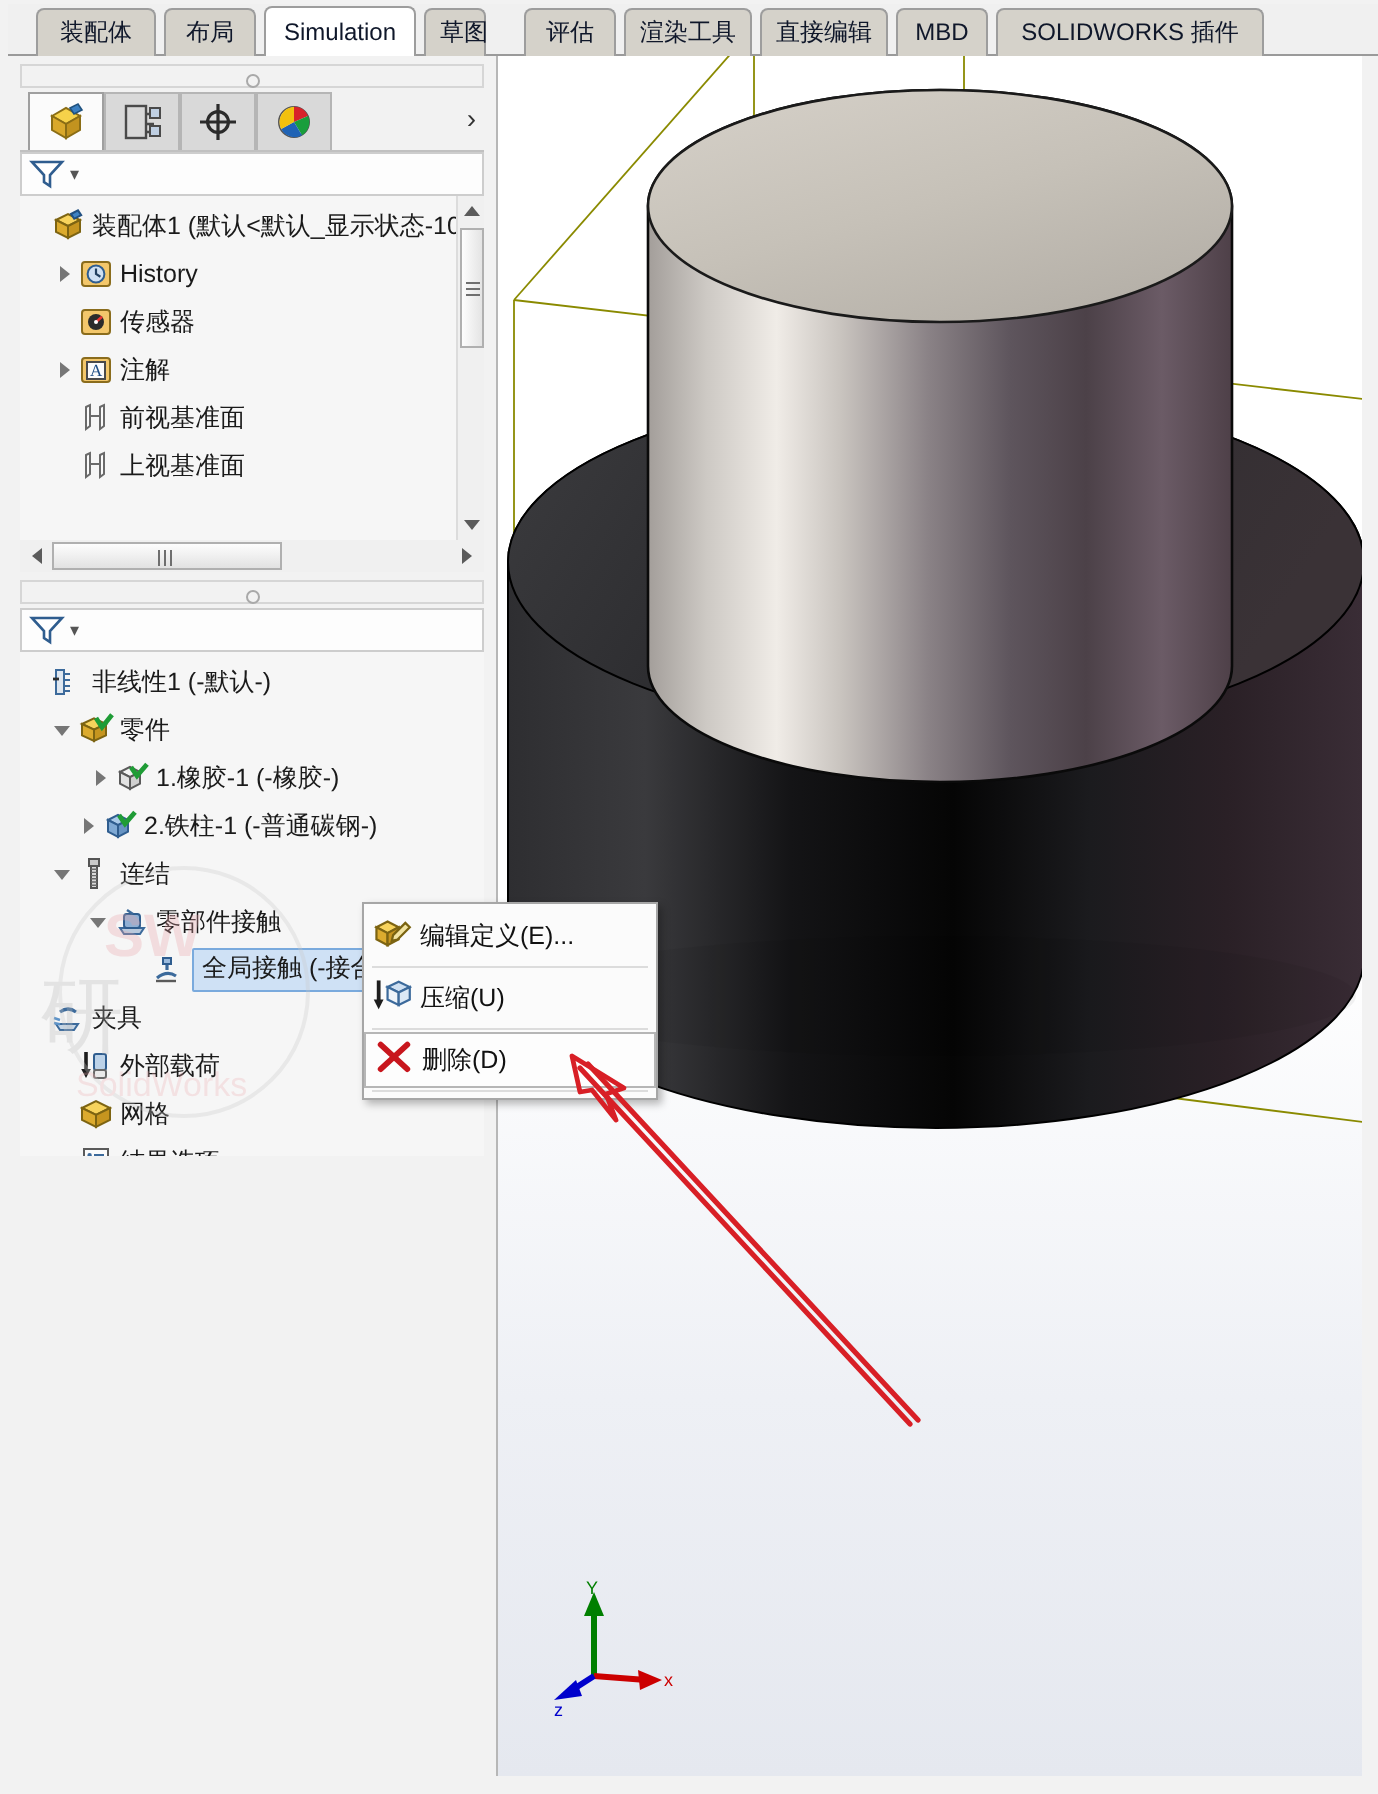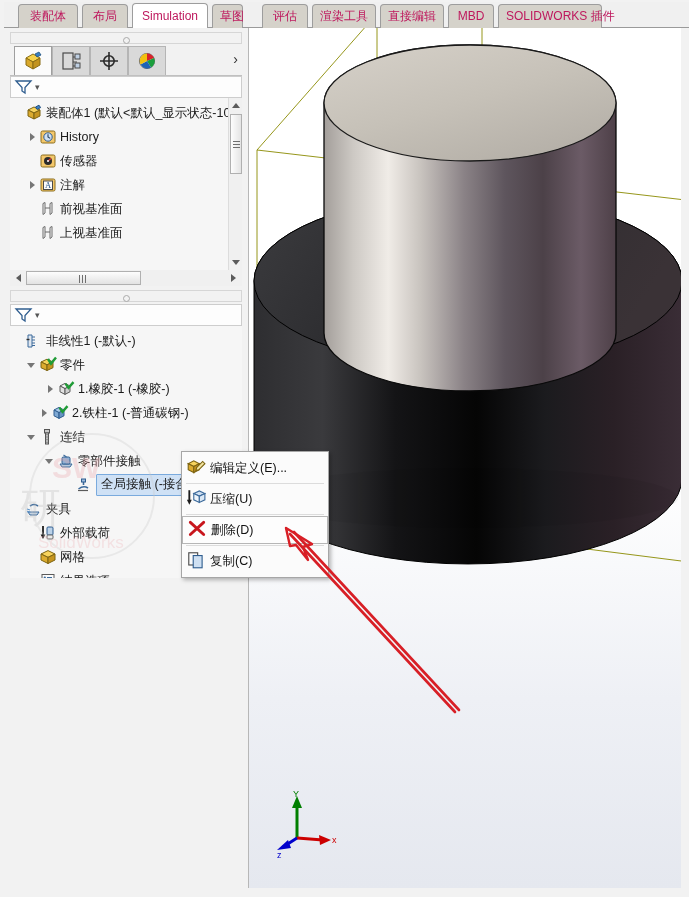--- a/index.html
+++ b/index.html
@@ -32,21 +32,21 @@
   .tabstrip-line {
     position: absolute; top: 25px; left: 0; width: 685px; height: 1px;
     background: #9a9a9a;
   }
   .tab {
     position: absolute; top: 2px; height: 24px;
     background: #d5d2ca;
     border: 1px solid #9d9d9d;
     border-bottom: none;
     border-radius: 4px 4px 0 0;
-    font-size: 12px; color: #be185d;
+    font-size: 12px; color: #0f172a;
     line-height: 22px;
     text-align: center;
     white-space: nowrap;
     padding: 0 7px;
     cursor: default;
   }
   .tab.active {
     background: #ffffff;
     border-color: #9d9d9d;
     top: 1px; height: 25px; line-height: 24px;
@@ -237,21 +237,21 @@
     <div class="tabstrip-line"></div>
     <div id="tabs-host">
         <div class="tab" style="left: 14px; width: 60px;">装配体</div>
         <div class="tab" style="left: 78px; width: 46px;">布局</div>
         <div class="tab active" style="left: 128px; width: 76px;">Simulation</div>
         <div class="tab" style="left: 208px; width: 31px;">草图</div>
         <div class="tab" style="left: 258px; width: 46px;">评估</div>
         <div class="tab" style="left: 308px; width: 64px;">渲染工具</div>
         <div class="tab" style="left: 376px; width: 64px;">直接编辑</div>
         <div class="tab" style="left: 444px; width: 46px;">MBD</div>
-        <div class="tab" style="left: 494px; width: 104px;">SOLIDWORKS 插件</div>
+        <div class="tab" style="left: 494px; width: 134px;">SOLIDWORKS 插件</div>
       </div>
   </div>
 
   <div class="leftpanel">
 
     <div class="panel-handle"></div>
 
     <div class="mgr-tabs">
 
       <div class="mgr-tab sel" style="left:4px">
@@ -617,27 +617,20 @@
           <span>压缩(U)</span>
         </div>
         <div class="ctxsep"></div>
         <div class="ctxitem hl">
           <span class="ctxico"><svg width="20" height="20" viewBox="0 0 18 18">
               <path d="M3 3 L15 14 M15 3 L3 14" stroke="#c8161d" stroke-width="2.6" stroke-linecap="round"></path>
             </svg></span>
           <span>删除(D)</span>
         </div>
         <div class="ctxsep"></div>
-        <div class="ctxitem">
-          <span class="ctxico"><svg width="20" height="20" viewBox="0 0 18 18">
-              <rect x="2.5" y="2.5" width="8" height="11" fill="#fbfbfb" stroke="#4a4a4a"></rect>
-              <rect x="6.5" y="5" width="8" height="11" fill="#cfe0f2" stroke="#2f5d8f"></rect>
-            </svg></span>
-          <span>复制(C)</span>
-        </div>
       </div>
   </div>
 
   <svg class="annot" viewBox="0 0 689 897">
     <g stroke="#d81f26" stroke-width="2.6" fill="none" stroke-linecap="round">
       <path d="M459 710 L294 532"></path>
       <path d="M455 712 L290 534"></path>
     </g>
     <polygon points="286,528 312,544 303,547 308,560 296,545 290,546" fill="none" stroke="#d81f26" stroke-width="2.4" stroke-linejoin="round"></polygon>
   </svg>

